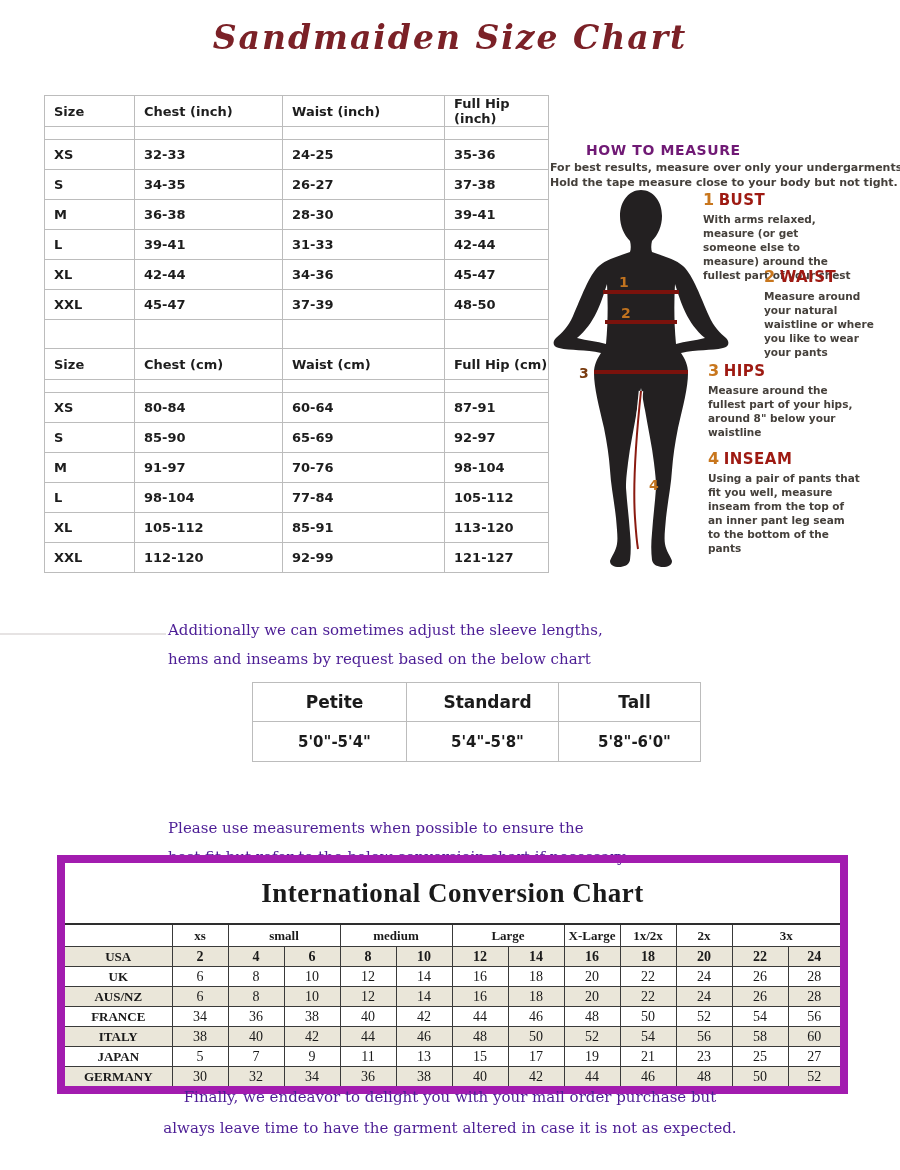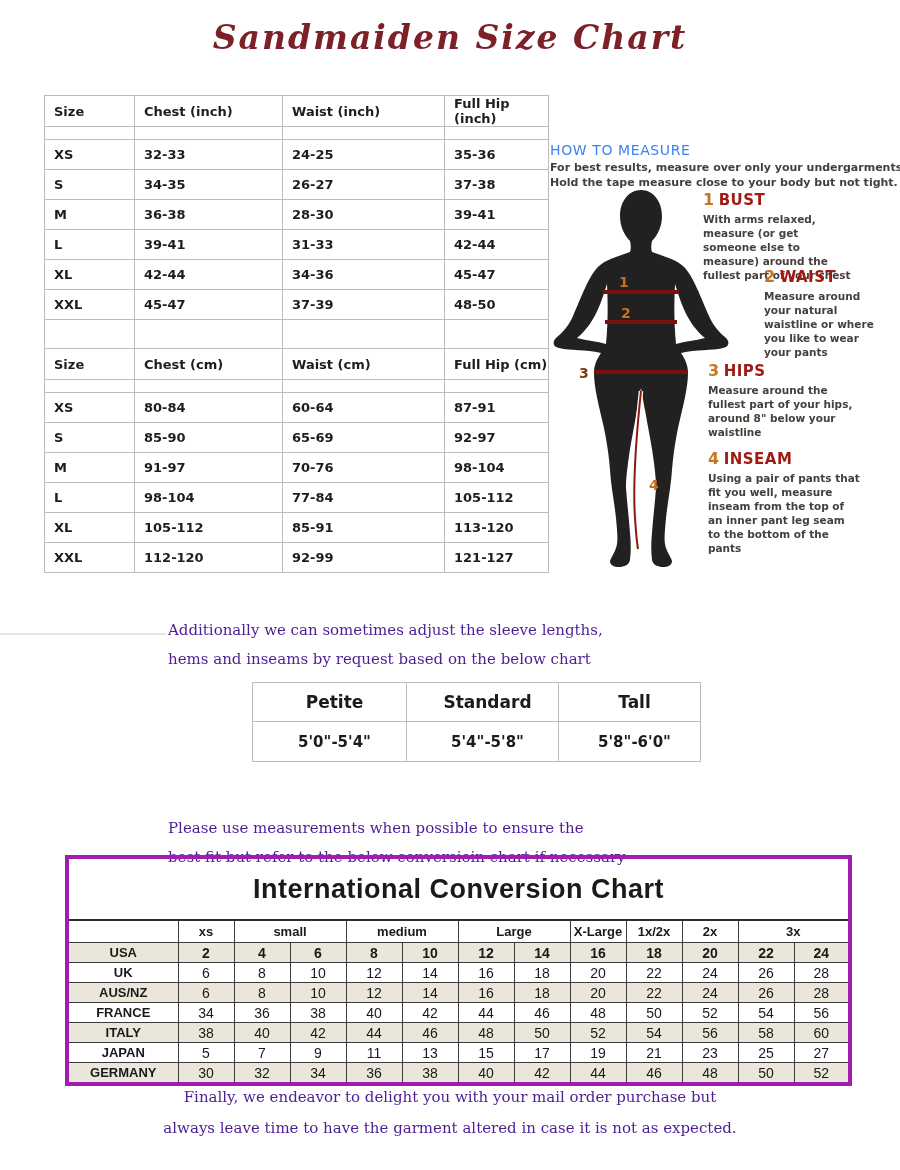--- a/index.html
+++ b/index.html
@@ -15,22 +15,22 @@
   #size-table{position:absolute;left:44px;top:95px;width:504px;border-collapse:collapse;
     table-layout:fixed;font-family:"DejaVu Sans",sans-serif;}
   #size-table td,#size-table th{border:1px solid #bcbcbc;padding:0 0 0 9px;text-align:left;
     vertical-align:middle;font-weight:bold;font-size:13px;color:#1d1d1d;overflow:hidden;}
   #size-table tr.sz-head th{height:30px;}
   #size-table tr.sz-thin td{height:12px;}
   #size-table tr.sz-row td{height:29px;}
   #size-table tr.sz-gap td{height:28px;}
 
   
-  .measure-title{position:absolute;left:550px;top:142px;margin:0;font-size:14px;font-weight:normal;
-    letter-spacing:0.6px;color:#3b82f6;}
+  .measure-title{position:absolute;left:550px;top:142px;margin:0;font-size:14px;font-weight:bold;
+    letter-spacing:0.6px;color:#701a75;padding-left:36px;}
   .measure-intro{position:absolute;left:550px;top:161px;width:360px;font-size:11px;font-weight:bold;
     line-height:14.5px;color:#45403b;white-space:pre-line;}
   .step{position:absolute;}
   #step-1{left:703px;top:190px;width:180px;}
   #step-2{left:740px;top:267px;width:140px;margin-left:24px;}
   #step-3{left:708px;top:361px;width:185px;}
   #step-4{left:708px;top:449px;width:185px;}
   .step-head{font-size:15px;font-weight:bold;letter-spacing:0.5px;color:#9e1a12;}
   .step-num{font-size:16px;color:#c8761d;margin-right:4px;}
   .step-text{margin-top:3px;font-size:10.5px;font-weight:bold;line-height:14px;color:#45403b;
@@ -48,22 +48,22 @@
   
   #height-table{position:absolute;left:252px;top:682px;border-collapse:collapse;table-layout:fixed;
     font-family:"DejaVu Sans",sans-serif;}
   #height-table th,#height-table td{border:1px solid #bcbcbc;text-align:center;padding:0 0 0 10px;
     vertical-align:middle;color:#1b1b1b;font-weight:bold;}
   #height-table th{height:38px;font-size:17px;}
   #height-table td{height:39px;font-size:15px;}
   #height-table .c0{width:143px;} #height-table .c1{width:141px;} #height-table .c2{width:131px;}
 
   
-  #conv-table{position:absolute;left:65px;top:855px;width:784px;border-collapse:collapse;
-    table-layout:fixed;font-family:Liberation Sans, sans-serif;border:4px solid #a21caf;}
+  #conv-table{position:absolute;left:57px;top:855px;width:784px;border-collapse:collapse;
+    table-layout:fixed;font-family:Liberation Serif, serif;border:8px solid #a21caf;}
   #conv-table td,#conv-table th{border:1px solid #3a3a3a;text-align:center;vertical-align:middle;
     color:#1a1a1a;overflow:hidden;}
   #conv-table .conv-title{height:58px;border:2px solid #2e2e2e;font-size:27px;font-weight:bold;
     letter-spacing:0.5px;}
   #conv-table tr.conv-head th{height:19px;font-size:13px;font-weight:bold;}
   #conv-table tr.conv-row td,#conv-table tr.conv-row th{height:17px;font-size:14px;font-weight:normal;}
   #conv-table tr.conv-row th.conv-country{font-size:13px;font-weight:bold;}
   #conv-table tr.shaded td,#conv-table tr.shaded th{background:#eae6d9;}
   #conv-table tr.bold td{font-weight:bold;}
 </style>

